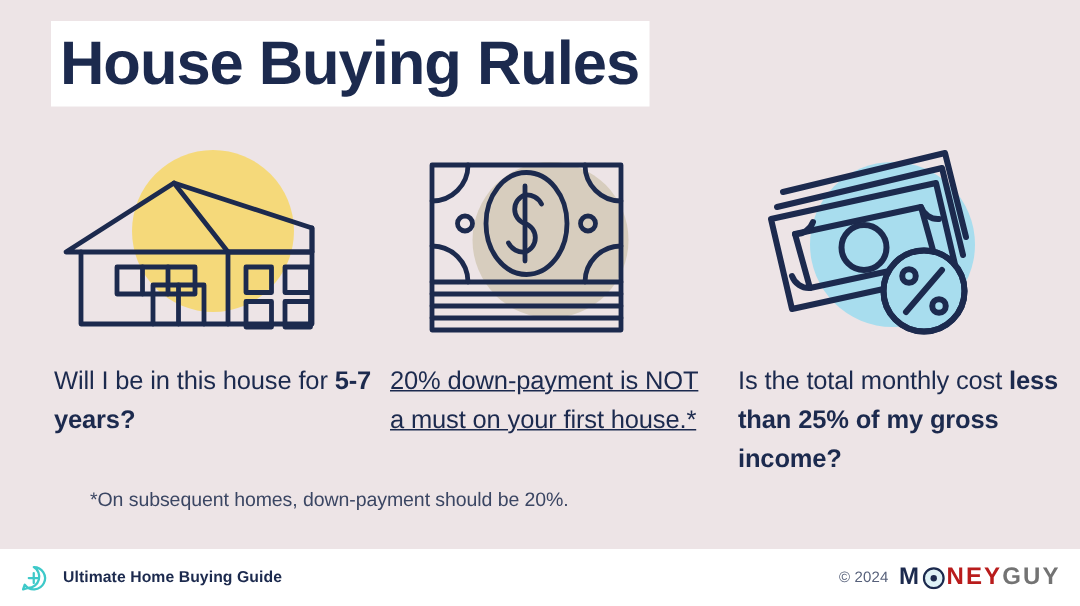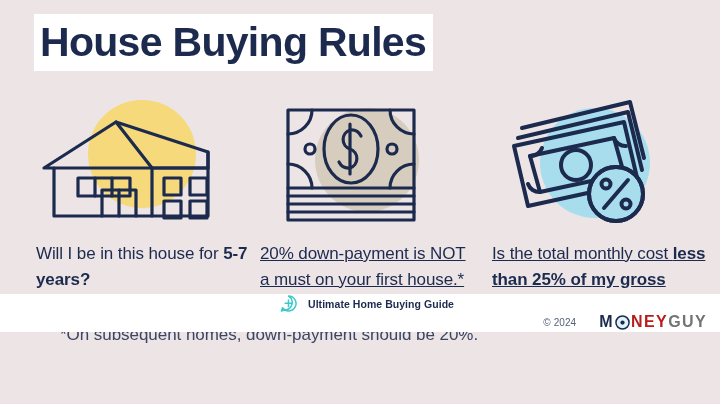--- a/index.html
+++ b/index.html
@@ -12,21 +12,21 @@
     background: #ede4e6;
     font-family: "Liberation Sans", sans-serif;
     overflow: hidden;
     position: relative;
   }
 
   .canvas {
     position: absolute;
     inset: 0;
     width: 720px;
-    height: 332px;
+    height: 404px;
   }
 
   
   .title-wrap {
     position: absolute;
     left: 34px;
     top: 14px;
   }
   .title {
     display: inline-block;
@@ -90,44 +90,43 @@
 
   
   .caption {
     color: #1c2a4e;
     font-size: 17px;
     line-height: 1.52;
     letter-spacing: -0.1px;
   }
   .caption-1 { margin-top: 17px; }
   .caption-2 { margin-top: 17px; text-decoration: underline; }
-  .caption-3 { margin-top: 17px; text-decoration: underline; }
+  .caption-3 { margin-top: 17px; }
   .caption b { font-weight: bold; }
 
   
   .footnote {
     position: absolute;
     left: 60px;
     top: 325px;
     color: #3b4663;
-    font-size: 17px;
+    font-size: 13px;
     letter-spacing: -0.05px;
   }
 
   
   .footer {
     position: absolute;
     left: 0;
     bottom: 0;
     width: 720px;
     height: 38px;
     background: #ffffff;
     display: flex;
     align-items: center;
-    flex-direction: column;
   }
   .footer-left {
     display: flex;
     align-items: center;
     margin-left: 13px;
   }
   .footer-logo {
     width: 19px;
     height: 19px;
     flex: 0 0 auto;
@@ -142,21 +141,21 @@
   .footer-right {
     margin-left: auto;
     margin-right: 13px;
     display: flex;
     align-items: center;
   }
   .copyright {
     color: #56607a;
     font-size: 10px;
     letter-spacing: 0.1px;
-    margin-right: 23px;
+    margin-right: 7px;
   }
   .brand {
     display: flex;
     align-items: center;
     font-size: 16px;
     font-weight: bold;
     letter-spacing: 1.4px;
   }
   .brand-m { color: #1c2a4e; }
   .brand-ney { color: #b91c1c; }

